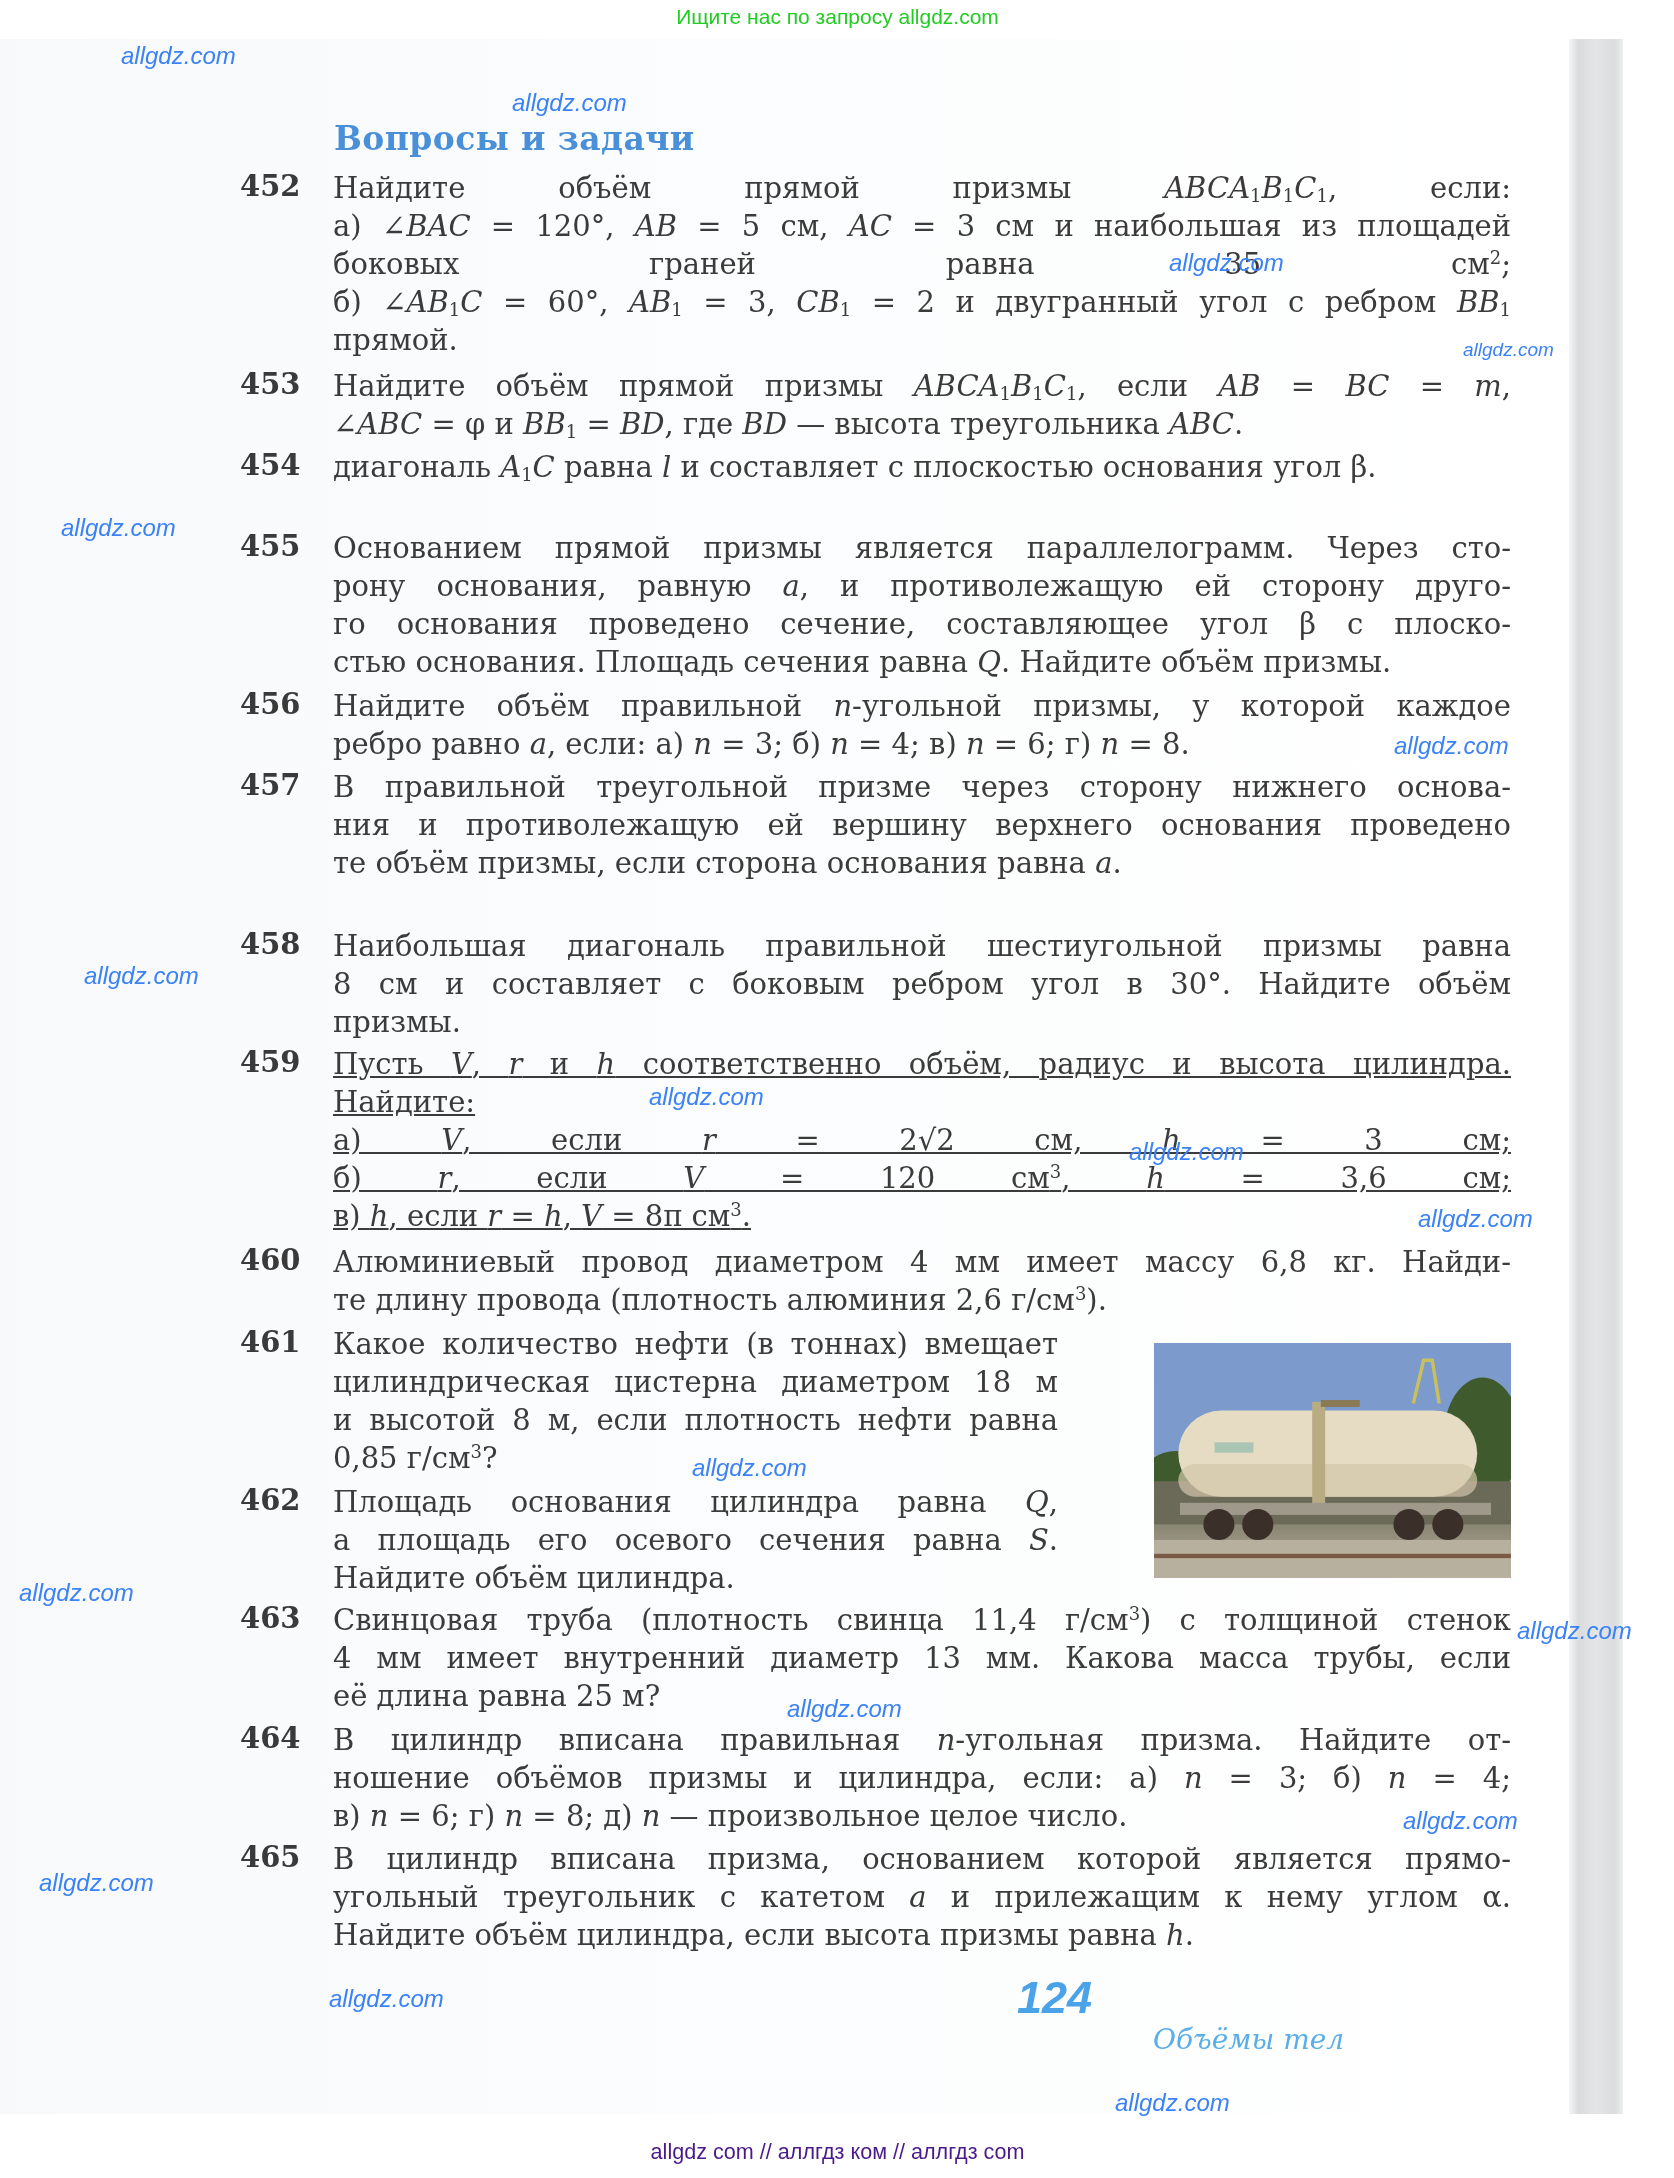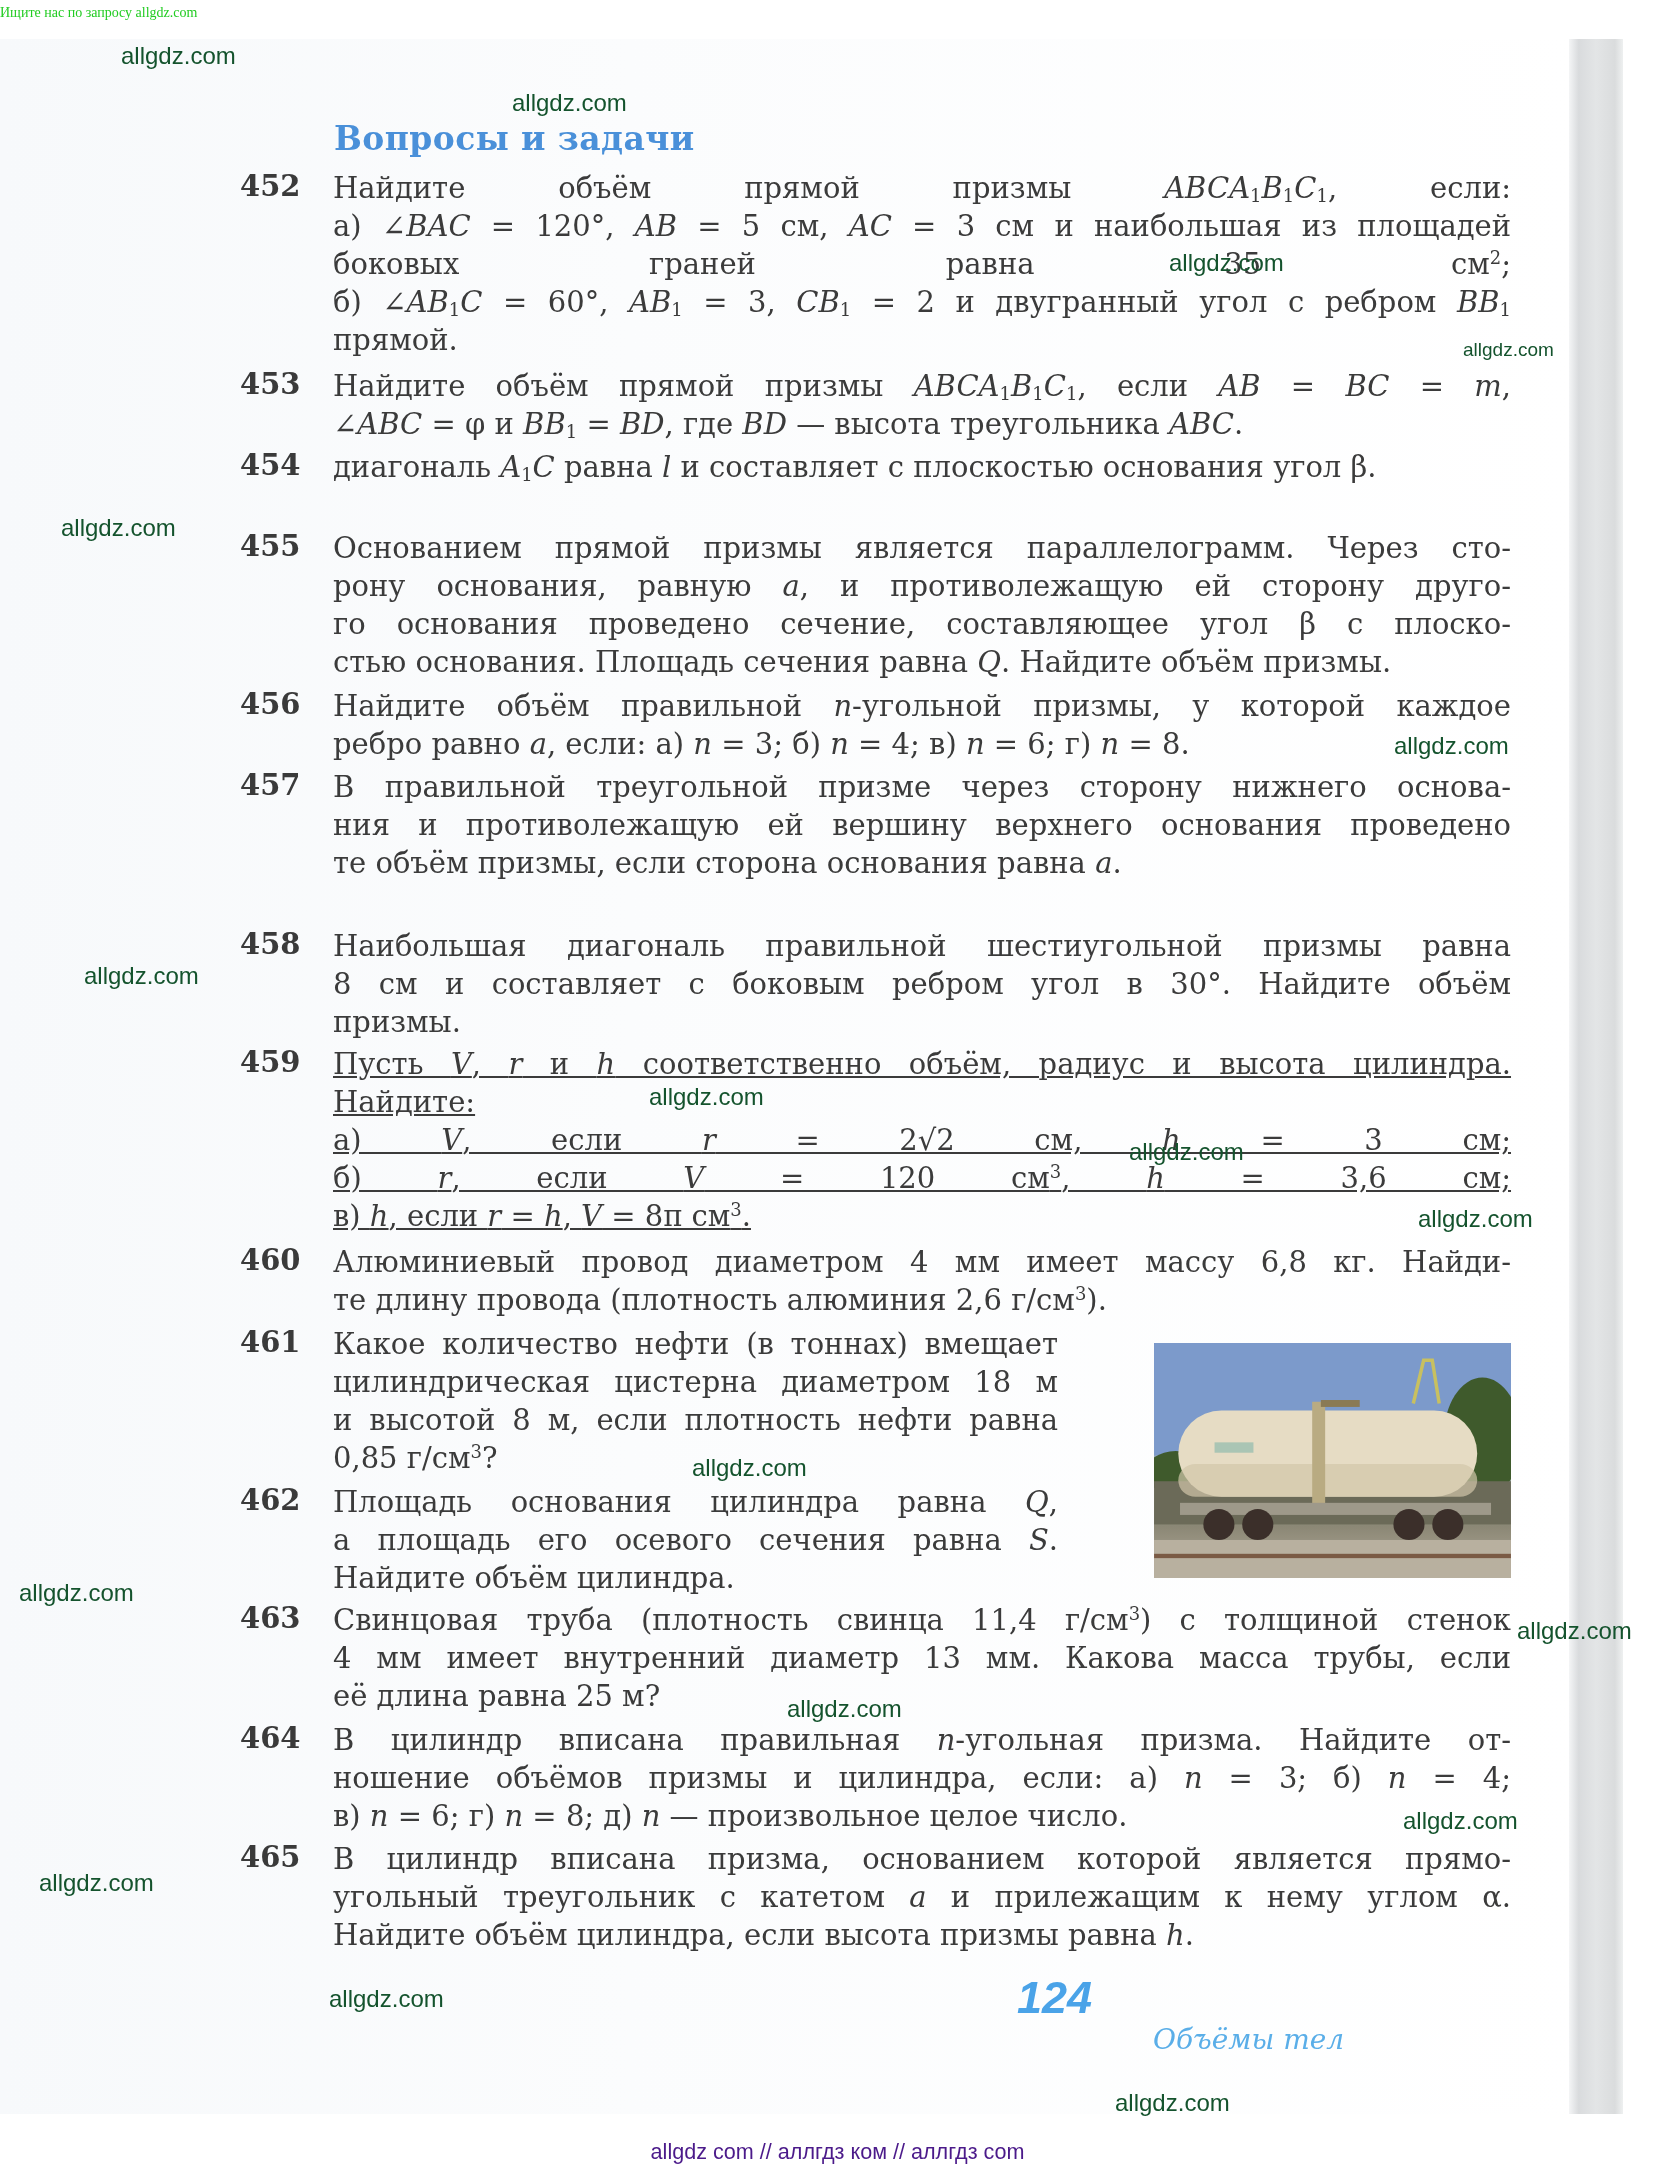--- a/index.html
+++ b/index.html
@@ -2,22 +2,22 @@
 <html style="font-size:14px"><head>
 <meta charset="utf-8">
 <style>
   html, body { margin:0; padding:0; }
   body {
     width:1675px; height:2178px; position:relative; overflow:hidden;
     background:#ffffff;
     font-family:"DejaVu Serif", serif;
   }
   .top-banner {
-    position:absolute; left:0; top:5.2px; width:1675px; text-align:left;
-    font-family:Liberation Serif, serif; font-size:14px; color:#22cc22;
+    position:absolute; left:0; top:5.2px; width:1675px; text-align:center;
+    font-family:Liberation Sans, sans-serif; font-size:21px; color:#22cc22;
   }
   .page {
     position:absolute; left:0; top:39px; width:1574px; height:2075px;
     background:linear-gradient(90deg,#f7f9fb 0%,#fbfcfd 40%,#ffffff 100%);
   }
   .spine {
     position:absolute; left:1569px; top:39px; width:54px; height:2075px;
     background:linear-gradient(90deg,#f4f5f6 0%,#d9dbdd 18%,#e3e5e6 50%,#dadcdd 85%,#eef0f0 100%);
   }
   .heading {
@@ -34,22 +34,23 @@
     position:absolute; left:93px; top:0;
     font-family:"DejaVu Serif", serif; font-size:29px; line-height:38px;
     color:#3b3b3b; text-align:justify;
   }
   .line { display:block; white-space:nowrap; text-align:justify; text-align-last:justify; }
   .line.last { text-align-last:left; }
   .i { font-style:italic; }
   sub { font-size:0.62em; vertical-align:-0.25em; line-height:0; }
   sup { font-size:0.62em; vertical-align:0.55em; line-height:0; }
   .wm {
-    position:absolute; font-family:"Liberation Sans", sans-serif; font-size:24px; color:#14532d;
+    position:absolute; font-family:"Liberation Sans", sans-serif; font-size:24px; color:#3b82f6;
     white-space:nowrap;
+    font-style:italic;
   }
   .wm.sm { font-size:19px; }
   .photo {
     position:absolute; left:1154px; top:1343px; width:357px; height:235px; overflow:hidden;
     background:linear-gradient(180deg,#6f8fc4 0%,#8fa8d2 38%,#9aa7a0 60%,#8b8775 78%,#b5ad9c 100%);
   }
   .footer-num {
     position:absolute; left:1017px; top:1972px;
     font-family:"Liberation Sans", sans-serif; font-weight:bold; font-style:italic;
     font-size:45px; color:#4aa3e8;

